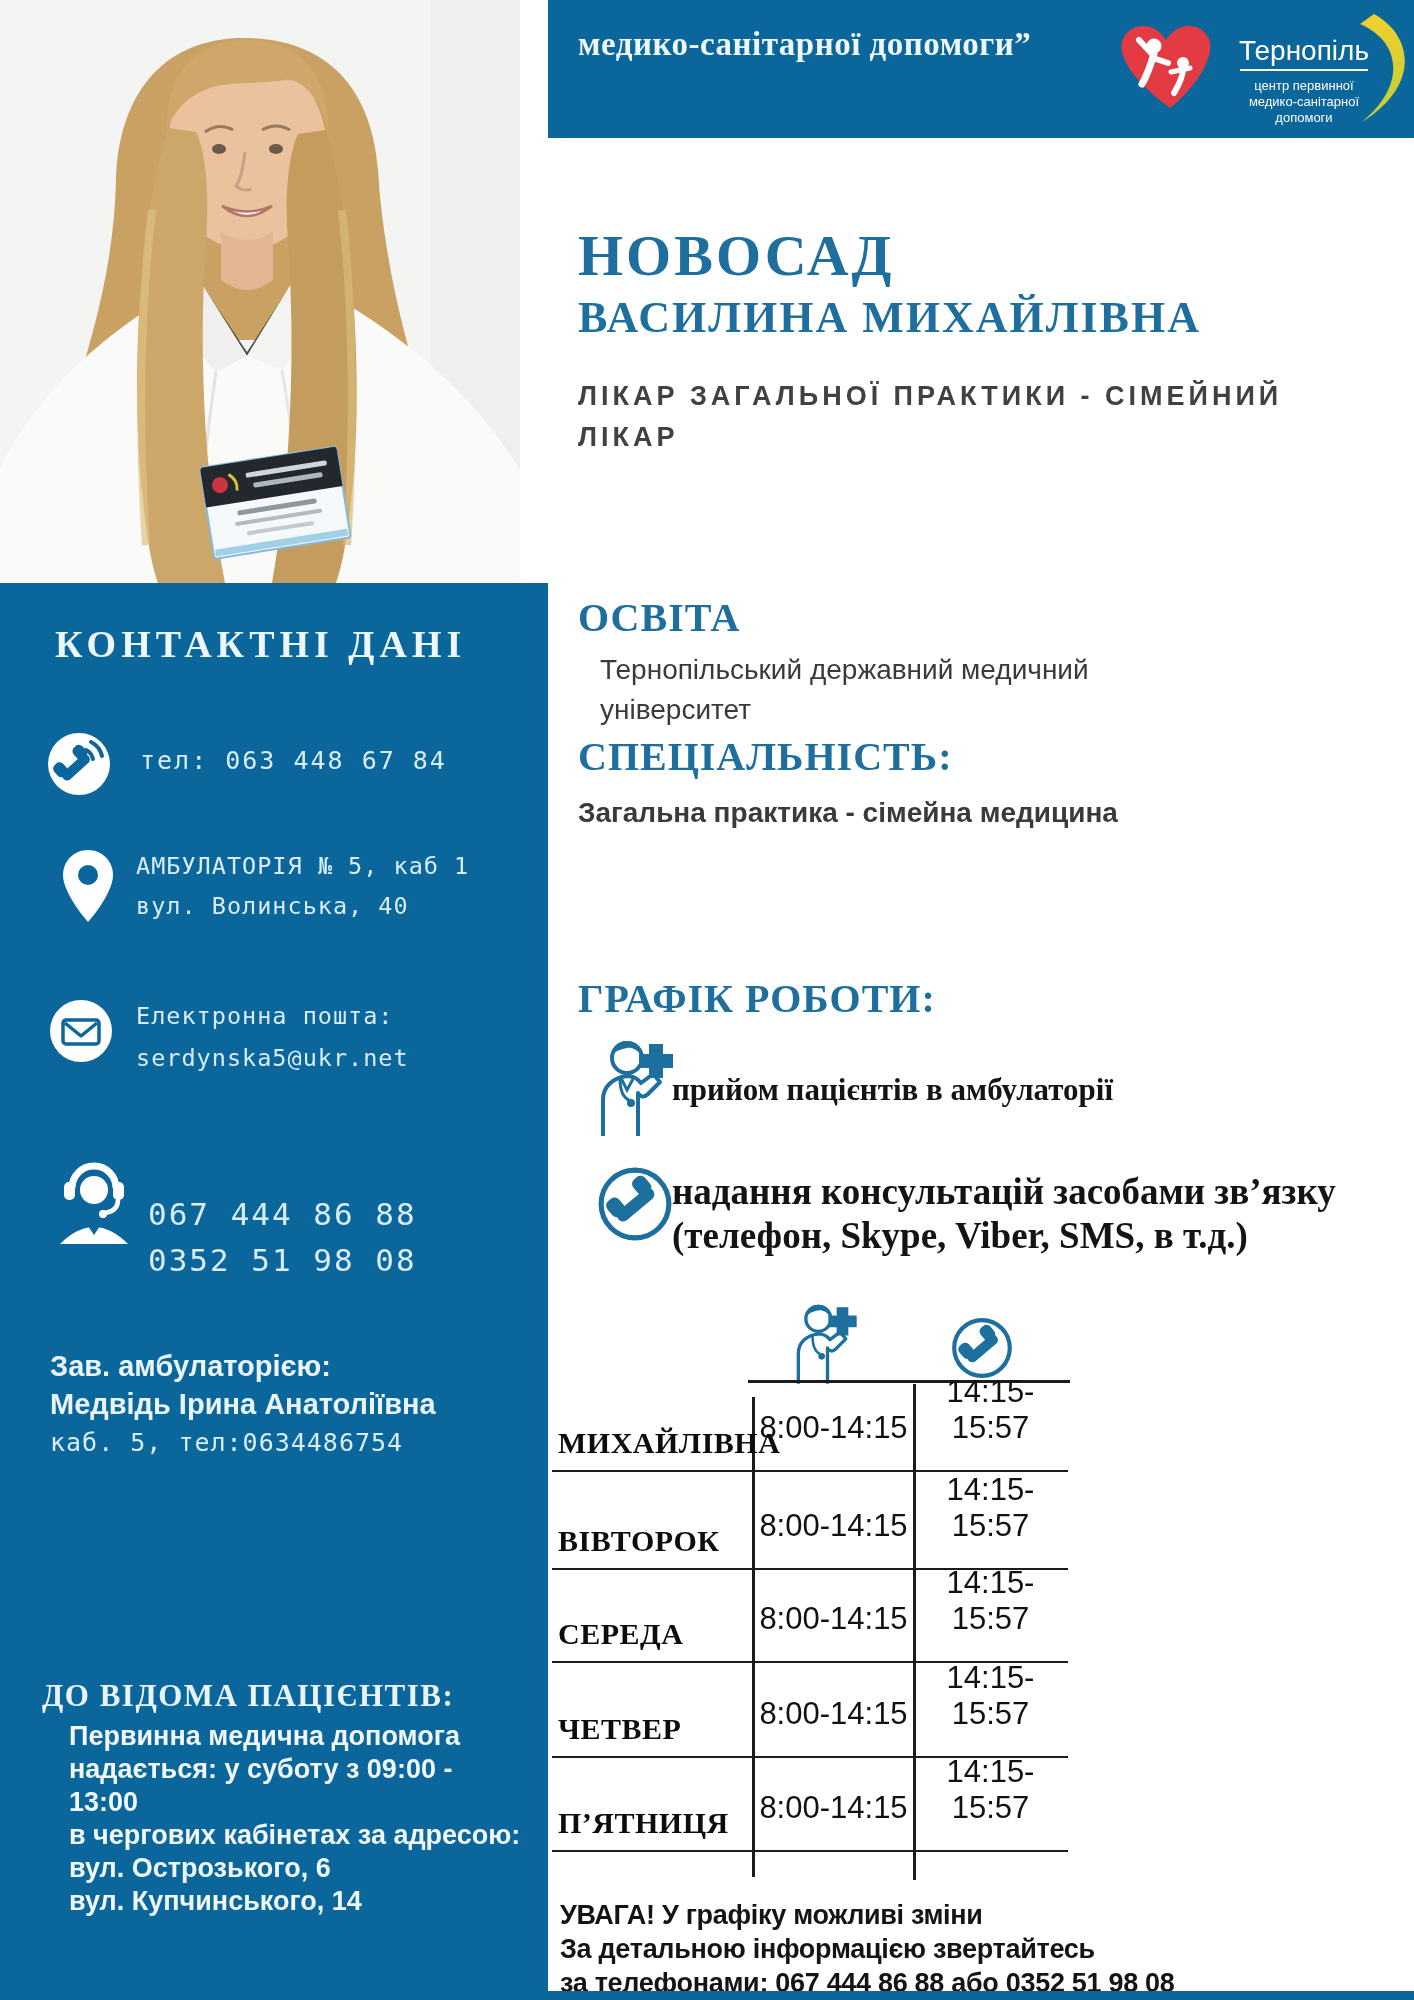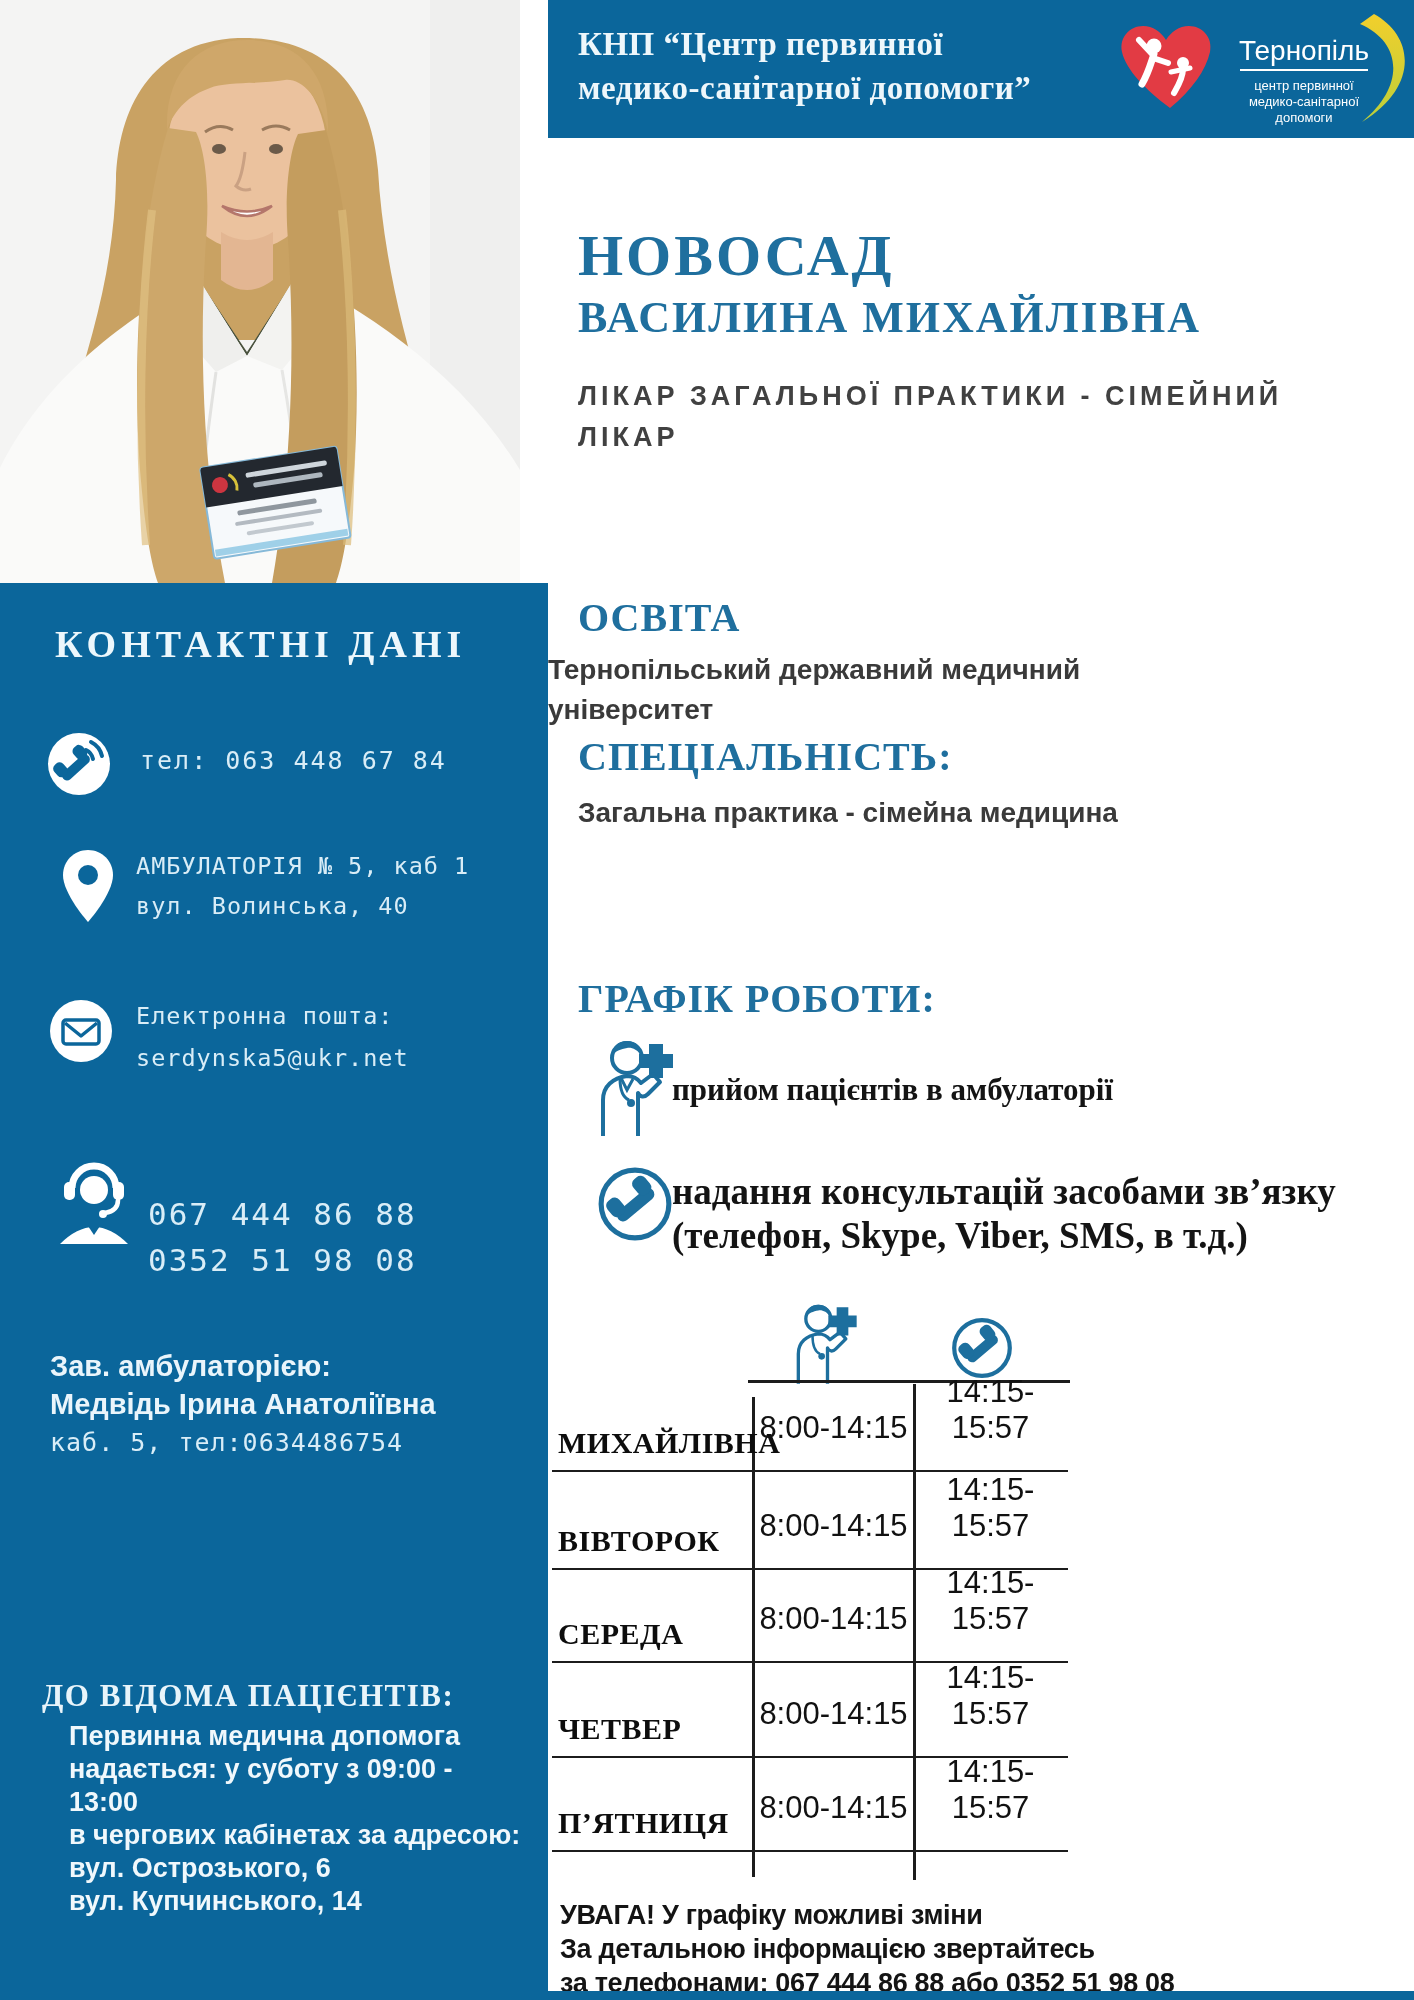--- a/index.html
+++ b/index.html
@@ -39,21 +39,21 @@
   
   .header-band{left:548px;top:0;width:866px;height:138px;background:var(--blue);}
   .org-title{left:578px;top:22px;font-size:33px;font-weight:bold;line-height:44px;color:#eef7fb;letter-spacing:0.5px;}
 
   
   .doc-last{left:578px;top:222px;font-size:58px;font-weight:bold;letter-spacing:3px;color:var(--heading);}
   .doc-first{left:578px;top:292px;font-size:44px;font-weight:bold;letter-spacing:2px;color:var(--heading);}
   .doc-pos{left:578px;top:376px;font-size:27px;font-weight:bold;letter-spacing:4px;line-height:41px;color:#414141;}
   .h-blue{font-size:40px;font-weight:bold;letter-spacing:1px;color:var(--heading);}
   .edu-h{left:578px;top:594px;}
-  .edu-t{left:548px;top:650px;font-size:28px;font-weight:bold;line-height:40px;color:var(--dark);}
+  .edu-t{left:600px;top:650px;font-size:28px;font-weight:normal;line-height:40px;color:var(--dark);}
   .spec-h{left:578px;top:733px;}
   .spec-t{left:578px;top:797px;font-size:28px;font-weight:bold;color:var(--dark);}
   .sched-h{left:578px;top:975px;}
   .item1-t{left:672px;top:1072px;font-size:31px;font-weight:bold;color:#141414;}
   .item2-t{left:672px;top:1170px;font-size:37px;font-weight:bold;line-height:44px;color:#141414;}
 
   
   .trow{position:absolute;left:552px;width:516px;height:95px;border-bottom:2.5px solid #1c1c1c;}
   .trow .day{position:absolute;left:6px;bottom:10px;font-size:30px;font-weight:bold;letter-spacing:0.5px;color:#0d0d0d;font-family:"Liberation Serif","DejaVu Serif",serif;}
   .trow .t1{position:absolute;left:200px;width:163px;bottom:24px;text-align:center;font-size:31px;color:#111;}
@@ -167,21 +167,20 @@
     <div>Первинна медична допомога</div>
     <div>надається: у суботу з 09:00 -</div>
     <div>13:00</div>
     <div>в чергових кабінетах за адресою:</div>
     <div>вул. Острозького, 6</div>
     <div>вул. Купчинського, 14</div>
   </div>
 
   <div class="abs header-band"></div>
   <div class="abs serif org-title">
-    <div>КНП “Центр первинної</div>
     <div>медико-санітарної допомоги”</div>
   </div>
   <svg class="abs" style="left:1108px;top:8px" width="300" height="122" viewBox="0 0 300 122">
     <defs>
       <linearGradient id="sw" x1="0" y1="0" x2="0" y2="1">
         <stop offset="0" stop-color="#f2cf2c"></stop>
         <stop offset="1" stop-color="#bccf3a"></stop>
       </linearGradient>
     </defs>
     <path d="M62,100 C38,82 18,62 14,44 C11,29 22,18 35,18 C45,18 53,24 58,32 C63,24 71,18 81,18 C94,18 105,29 102,44 C98,62 84,82 62,100 Z" fill="#e23b44"></path>

